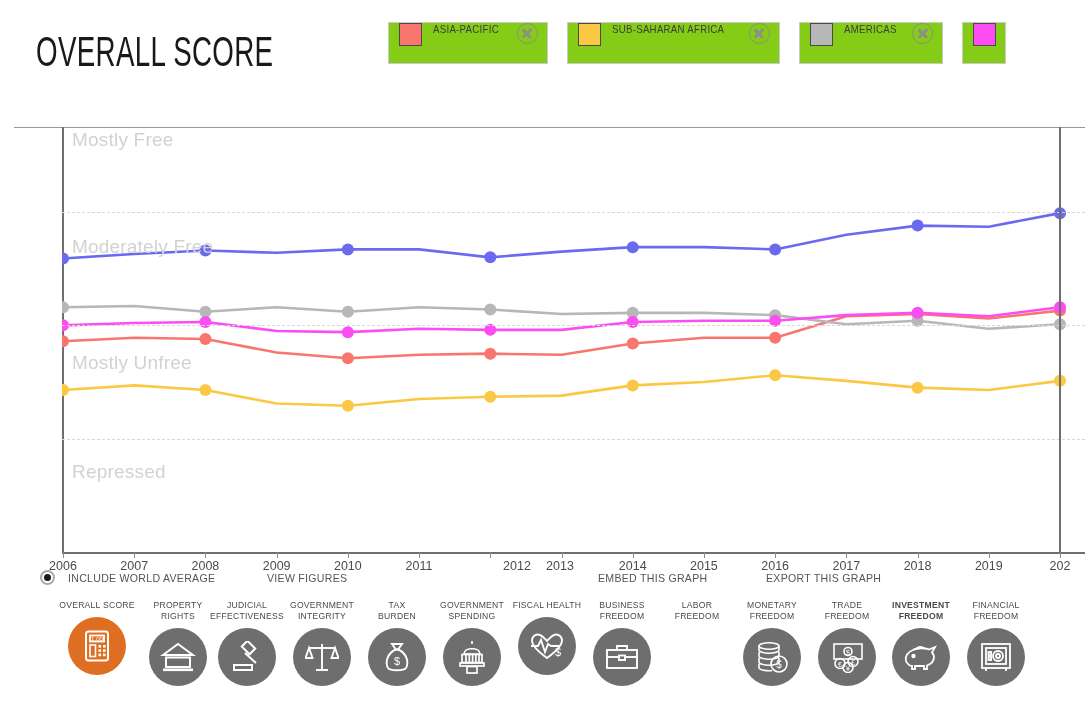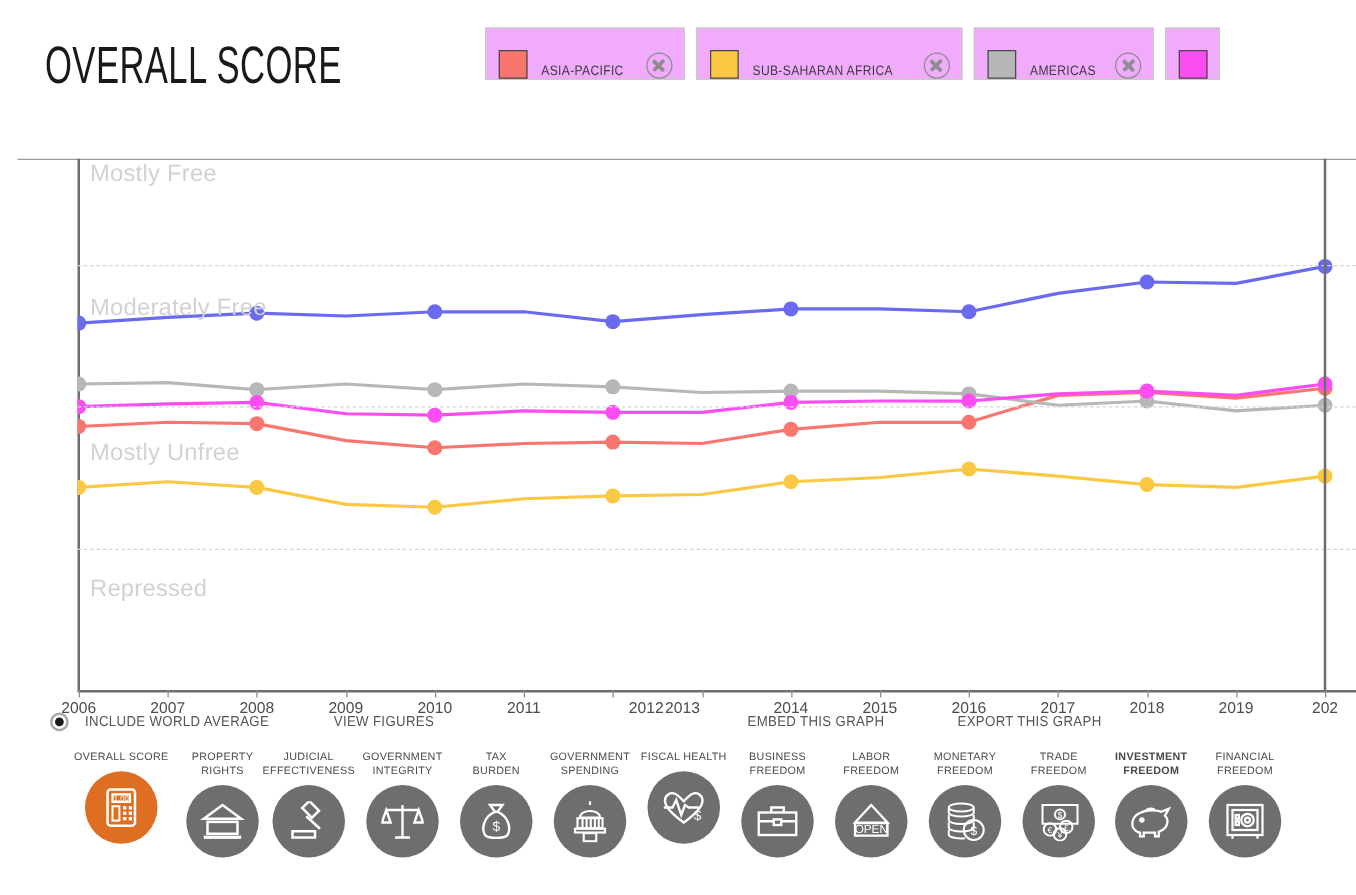--- a/index.html
+++ b/index.html
@@ -19,26 +19,26 @@
     transform: scaleX(.66); transform-origin: left top;
     white-space: nowrap;
     font-family: "Liberation Sans", sans-serif;
   }
   
   #legend {
     position: absolute; left: 388px; top: 22px;
     display: flex; align-items: stretch;
   }
   .legend-item {
-    display: flex; align-items: flex-end;
+    display: flex; align-items: flex-start;
     border: 1px solid #c9c9c9;
-    background: #f0abfc;
+    background: #84cc16;
     height: 42px;
     padding: 0 9px 0 10px;
-    margin-right: 9px;
+    margin-right: 19px;
     cursor: pointer;
   }
   .legend-swatch {
     width: 23px; height: 23px;
     border: 1px solid #4a4a4a;
     flex: 0 0 auto;
   }
   .legend-label {
     font-size: 11px; color: #3d3d3d;
     letter-spacing: .3px;
@@ -266,21 +266,21 @@
     <div class="xtick" style="left: 205.429px;">2008</div>
     <div class="xtickmark" style="left: 205.429px;"></div>
     <div class="xtick" style="left: 276.643px;">2009</div>
     <div class="xtickmark" style="left: 276.643px;"></div>
     <div class="xtick" style="left: 347.857px;">2010</div>
     <div class="xtickmark" style="left: 347.857px;"></div>
     <div class="xtick" style="left: 419.071px;">2011</div>
     <div class="xtickmark" style="left: 419.071px;"></div>
     <div class="xtick" style="left: 517px;">2012</div>
     <div class="xtickmark" style="left: 490.286px;"></div>
-    <div class="xtick" style="left: 546px;">2013</div>
+    <div class="xtick" style="left: 560px;">2013</div>
     <div class="xtickmark" style="left: 561.5px;"></div>
     <div class="xtick" style="left: 632.714px;">2014</div>
     <div class="xtickmark" style="left: 632.714px;"></div>
     <div class="xtick" style="left: 703.929px;">2015</div>
     <div class="xtickmark" style="left: 703.929px;"></div>
     <div class="xtick" style="left: 775.143px;">2016</div>
     <div class="xtickmark" style="left: 775.143px;"></div>
     <div class="xtick" style="left: 846.357px;">2017</div>
     <div class="xtickmark" style="left: 846.357px;"></div>
     <div class="xtick" style="left: 917.571px;">2018</div>
@@ -412,29 +412,20 @@
             <path d="M12 7 V3 h10 v4"></path>
             <line x1="2" y1="14" x2="32" y2="14"></line>
             <rect x="14" y="12.5" width="6" height="4.5" fill="#6e6e6e"></rect>
           </g>
         </svg>
       </div>
     </div>
     <div class="rail-item" style="left: 649px;">
       <div class="rail-label">LABOR
 FREEDOM</div>
-      <div class="rail-circle">
-        <svg width="34" height="30" viewBox="0 0 34 30">
-          <g stroke="#fff" stroke-width="1.8" fill="none">
-            <path d="M17 2 L30 16 H4 Z"></path>
-            <rect x="4" y="16.5" width="26" height="10"></rect>
-          </g>
-          <text x="17" y="24.4" font-family="Liberation Sans, sans-serif" font-size="9.4" fill="#fff" text-anchor="middle">OPEN</text>
-        </svg>
-      </div>
     </div>
     <div class="rail-item" style="left: 724px;">
       <div class="rail-label">MONETARY
 FREEDOM</div>
       <div class="rail-circle">
         <svg width="34" height="32" viewBox="0 0 34 32">
           <g stroke="#fff" stroke-width="1.6" fill="none">
             <ellipse cx="14" cy="5" rx="10" ry="3.2"></ellipse>
             <path d="M4 5 v4 a10 3.2 0 0 0 20 0 v-4"></path>
             <path d="M4 11 v4 a10 3.2 0 0 0 20 0 v-4"></path>

